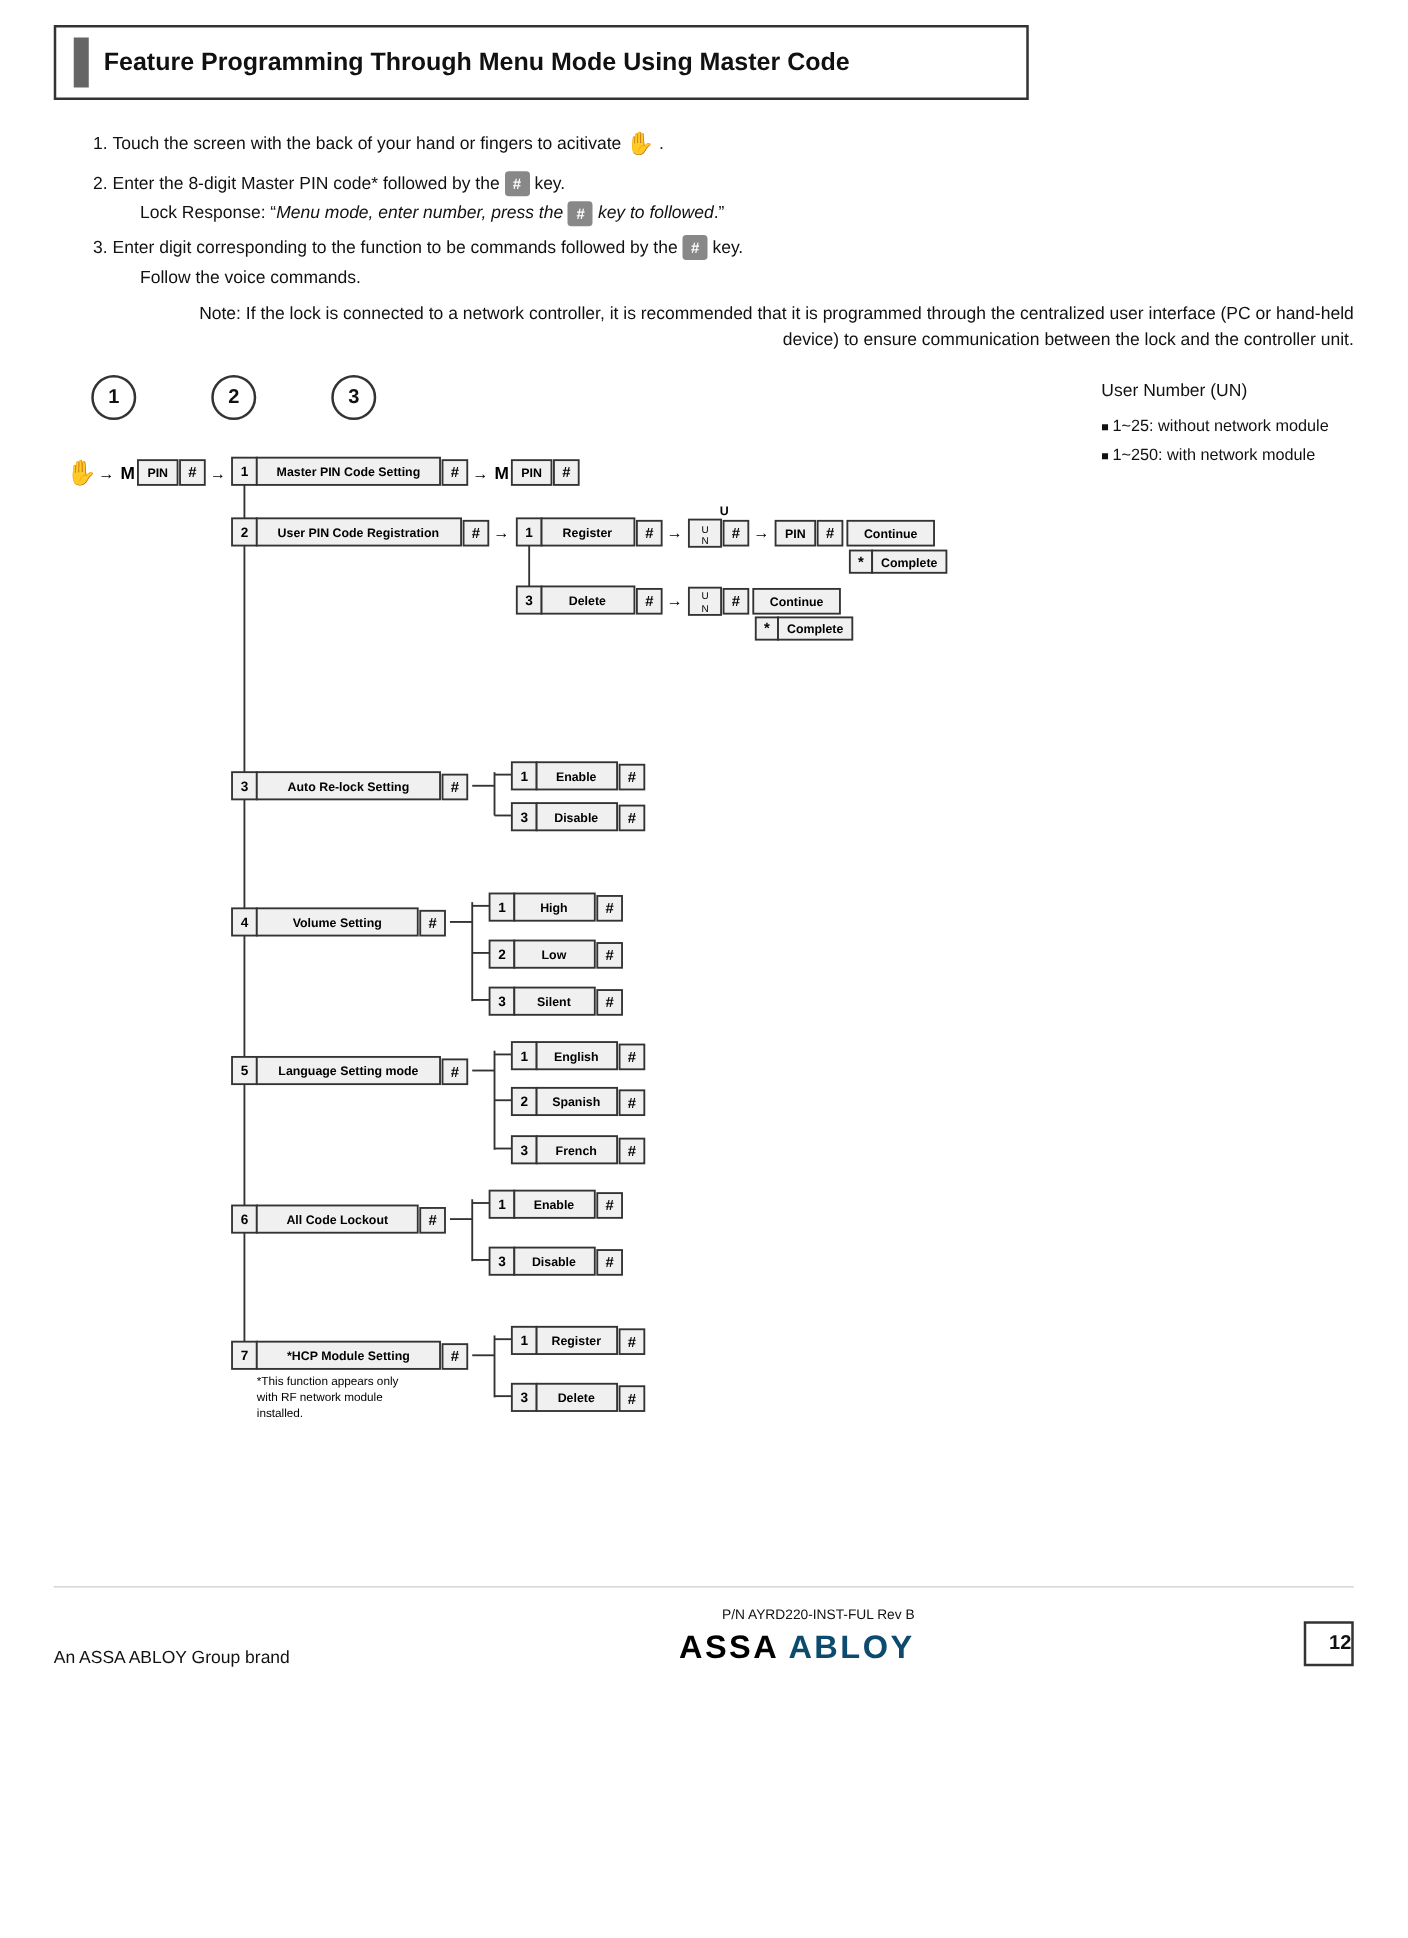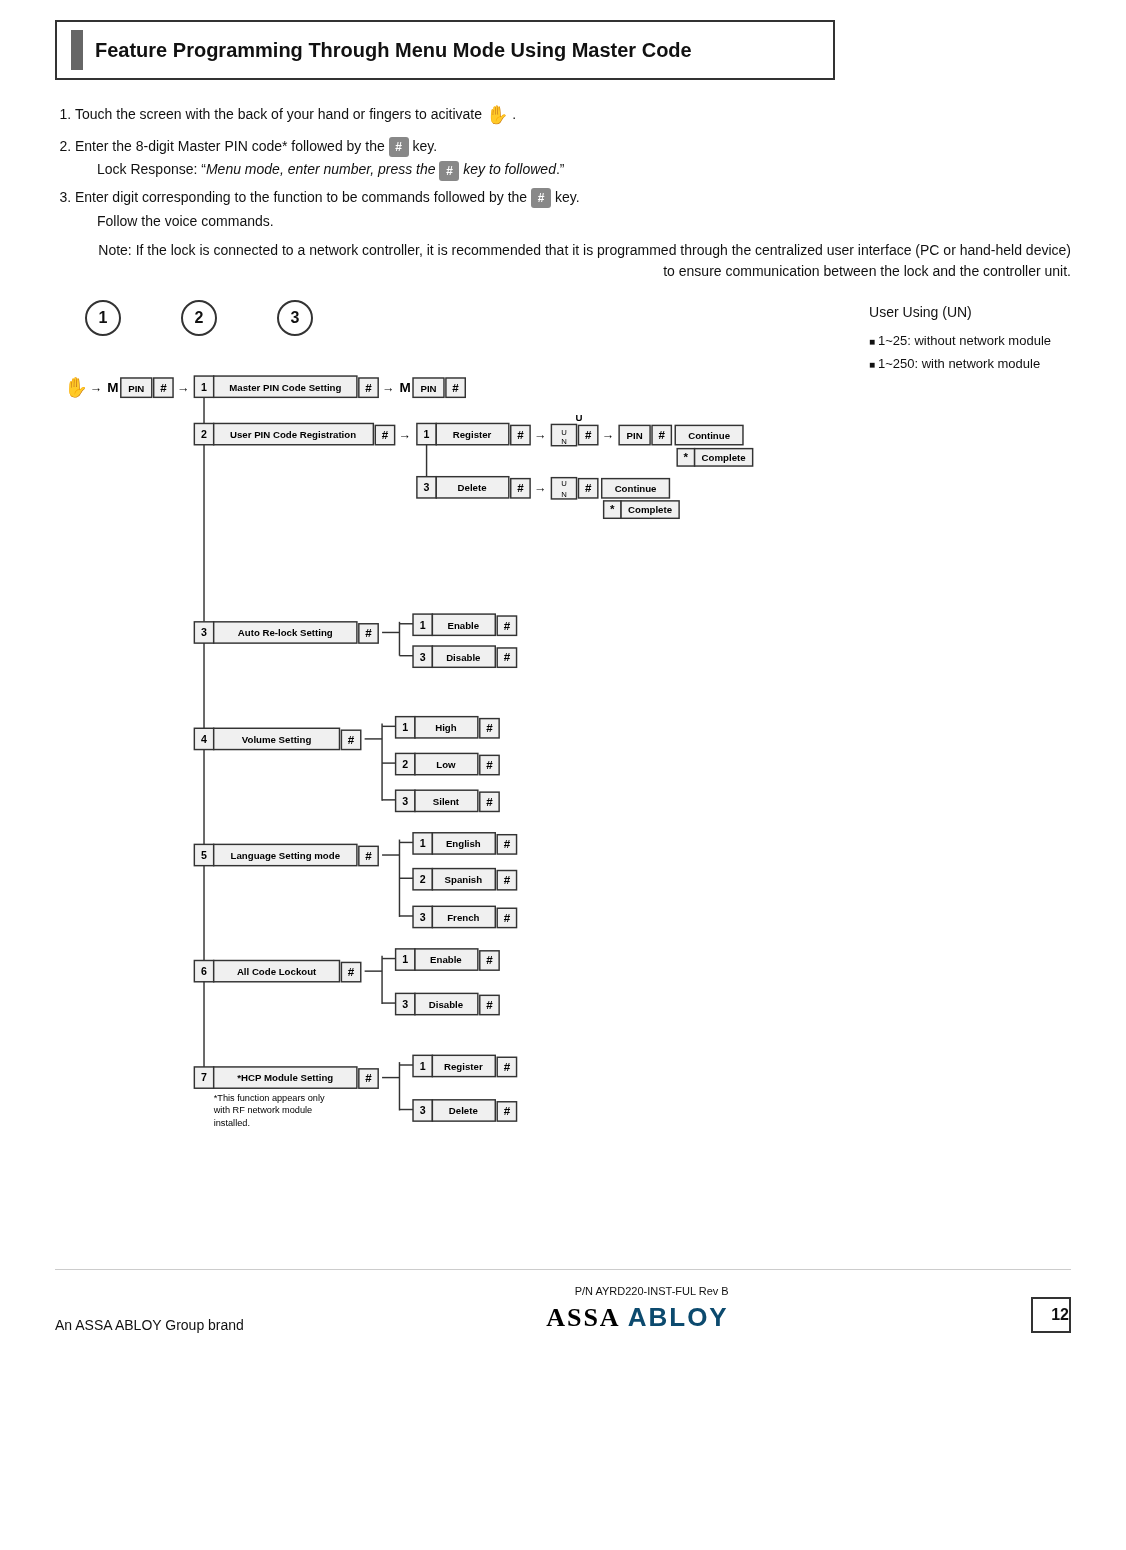--- a/index.html
+++ b/index.html
@@ -7,21 +7,21 @@
       font-family: Arial, sans-serif;
       background: #fff;
       width: 1126px;
       min-height: 1550px;
       position: relative;
       font-size: 14px;
       color: #111;
     }
 
     .page-container {
-      padding: 20px 55px;
+      padding: 20px 43px;
       position: relative;
     }
 
     
     .header-box {
       border: 2px solid #333;
       display: flex;
       align-items: center;
       padding: 8px 14px;
       margin-bottom: 20px;
@@ -42,20 +42,21 @@
     
     .instructions {
       margin-bottom: 18px;
       line-height: 1.7;
     }
     .instructions ol {
       margin-left: 20px;
     }
     .instructions li {
       margin-bottom: 4px;
+      margin-left: 27px;
     }
     .instructions .indent {
       margin-left: 22px;
       display: block;
     }
     .instructions .note-block {
       margin-left: 22px;
       margin-top: 6px;
       line-height: 1.5;
       text-align: right;
@@ -179,21 +180,21 @@
 
     
     <div class="step-circles">
       <div class="step-circle">1</div>
       <div class="step-circle">2</div>
       <div class="step-circle">3</div>
     </div>
 
     
     <div class="user-number-info">
-      <div class="title">User Using (UN)</div>
+      <div class="title">User Number (UN)</div>
       <div class="bullet-item">1~25: without network module</div>
       <div class="bullet-item">1~250: with network module</div>
     </div>
 
     
     <svg class="svg-diagram" viewBox="0 0 1050 900" height="900" xmlns="http://www.w3.org/2000/svg" style="font-family:Arial,sans-serif; font-size:11px;">
 
       <text x="10" y="35" font-size="20">✋</text>
 
       <text x="36" y="33" font-size="13" font-weight="bold">→</text>
@@ -460,21 +461,21 @@
 
   <div style="position:relative; margin-top: 20px; border-top: 1px solid #ccc; padding-top: 12px; display:flex; justify-content:space-between; align-items:flex-end;">
     <div>
       <span>An ASSA ABLOY Group brand</span>
     </div>
     <div style="display:flex; flex-direction:column; align-items:flex-end; gap:4px;text-align:right;">
       <div>
         <span style="font-size:11px;">P/N AYRD220-INST-FUL Rev B</span>
       </div>
       <div style="font-size:26px; font-weight:bold; letter-spacing:2px;">
-        <span style="color:#000;font-family:Liberation Serif, serif;">ASSA </span><span style="color:#0c4a6e;">ABLOY</span>
+        <span style="color:#000;">ASSA </span><span style="color:#0c4a6e;">ABLOY</span>
       </div>
     </div>
     <div style="width:40px; height:36px; border:2px solid #333; display:flex; align-items:center; justify-content:flex-end; font-size:16px; font-weight:bold;">
       <span>12</span>
     </div>
   </div>
 
 </div>
 
 </body></html>

